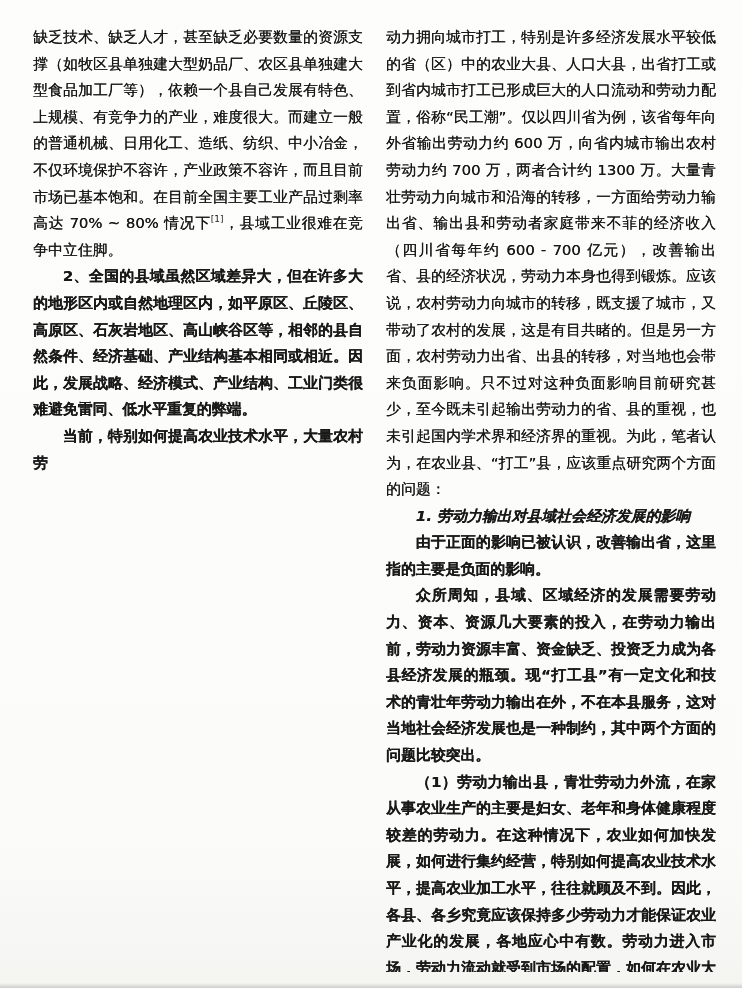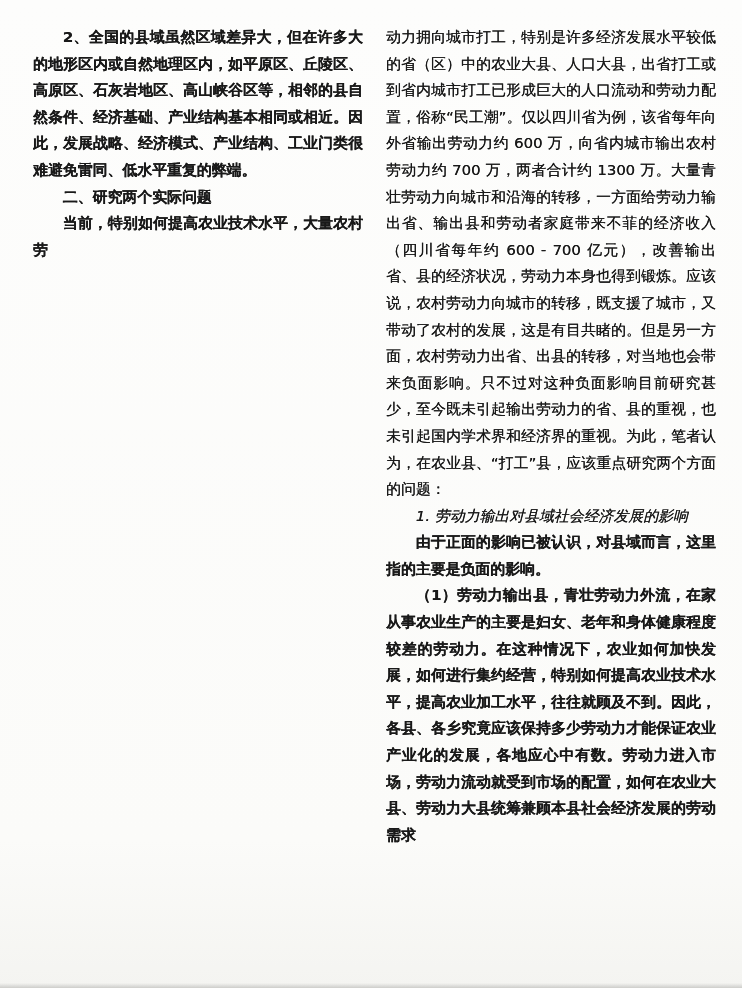--- a/index.html
+++ b/index.html
@@ -26,43 +26,44 @@
   .para {
     margin: 0;
     font-size: 14.9px;
     line-height: 26.6px;
     color: #191919;
     text-align: justify;
     text-shadow: 0.25px 0 0 #191919; 
   }
   .para.indent { text-indent: 2em; font-weight: bold; }
   .para.heading { font-weight: 700; }
-  .para.subheading { font-weight: 400; font-style: italic; } 
+  .para.subheading { font-weight: 700; font-style: italic; } 
   sup.fnref {
     font-size: 9px;
     line-height: 0;
     vertical-align: super;
     text-shadow: none;
   }
   .scan-edge {
     position: absolute;
     left: 0; right: 0; bottom: 0;
     height: 5px;
     background: linear-gradient(rgba(0,0,0,0), rgba(0,0,0,0.16));
   }
 </style>
 </head>
 <body style="background: rgb(251, 251, 249);">
 
 <div class="page">
   <div class="column" id="col-left">
+      <p class="para body">缺乏技术、缺乏人才，甚至缺乏必要数量的资源支撑（如牧区县单独建大型奶品厂、农区县单独建大型食品加工厂等），依赖一个县自己发展有特色、上规模、有竞争力的产业，难度很大。而建立一般的普通机械、日用化工、造纸、纺织、中小冶金，不仅环境保护不容许，产业政策不容许，而且目前市场已基本饱和。在目前全国主要工业产品过剩率高达 70% ~ 80% 情况下<sup class="fnref">[1]</sup>，县域工业很难在竞争中立住脚。</p>
       <p class="para body indent">2、全国的县域虽然区域差异大，但在许多大的地形区内或自然地理区内，如平原区、丘陵区、高原区、石灰岩地区、高山峡谷区等，相邻的县自然条件、经济基础、产业结构基本相同或相近。因此，发展战略、经济模式、产业结构、工业门类很难避免雷同、低水平重复的弊端。</p>
-      <p class="para heading indent">二、研究两个实际问题</p>
       <p class="para body indent">当前，特别如何提高农业技术水平，大量农村劳</p>
     </div>
   <div class="column" id="col-right">
       <p class="para body">动力拥向城市打工，特别是许多经济发展水平较低的省（区）中的农业大县、人口大县，出省打工或到省内城市打工已形成巨大的人口流动和劳动力配置，俗称“民工潮”。仅以四川省为例，该省每年向外省输出劳动力约 600 万，向省内城市输出农村劳动力约 700 万，两者合计约 1300 万。大量青壮劳动力向城市和沿海的转移，一方面给劳动力输出省、输出县和劳动者家庭带来不菲的经济收入（四川省每年约 600 - 700 亿元），改善输出省、县的经济状况，劳动力本身也得到锻炼。应该说，农村劳动力向城市的转移，既支援了城市，又带动了农村的发展，这是有目共睹的。但是另一方面，农村劳动力出省、出县的转移，对当地也会带来负面影响。只不过对这种负面影响目前研究甚少，至今既未引起输出劳动力的省、县的重视，也未引起国内学术界和经济界的重视。为此，笔者认为，在农业县、“打工”县，应该重点研究两个方面的问题：</p>
       <p class="para subheading indent">1. 劳动力输出对县域社会经济发展的影响</p>
-      <p class="para body indent">由于正面的影响已被认识，对县域而言，这里指的主要是负面的影响。</p>
+      <p class="para body indent">由于正面的影响已被认识，改善输出省，这里指的主要是负面的影响。</p>
+      <p class="para body indent">众所周知，县域、区域经济的发展需要劳动力、资本、资源几大要素的投入，在劳动力输出前，劳动力资源丰富、资金缺乏、投资乏力成为各县经济发展的瓶颈。现“打工县”有一定文化和技术的青壮年劳动力输出在外，不在本县服务，这对当地社会经济发展也是一种制约，其中两个方面的问题比较突出。</p>
       <p class="para body indent">（1）劳动力输出县，青壮劳动力外流，在家从事农业生产的主要是妇女、老年和身体健康程度较差的劳动力。在这种情况下，农业如何加快发展，如何进行集约经营，特别如何提高农业技术水平，提高农业加工水平，往往就顾及不到。因此，各县、各乡究竟应该保持多少劳动力才能保证农业产业化的发展，各地应心中有数。劳动力进入市场，劳动力流动就受到市场的配置，如何在农业大县、劳动力大县统筹兼顾本县社会经济发展的劳动需求</p>
     </div>
   <div class="scan-edge"></div>
 </div>
 
 </body></html>

